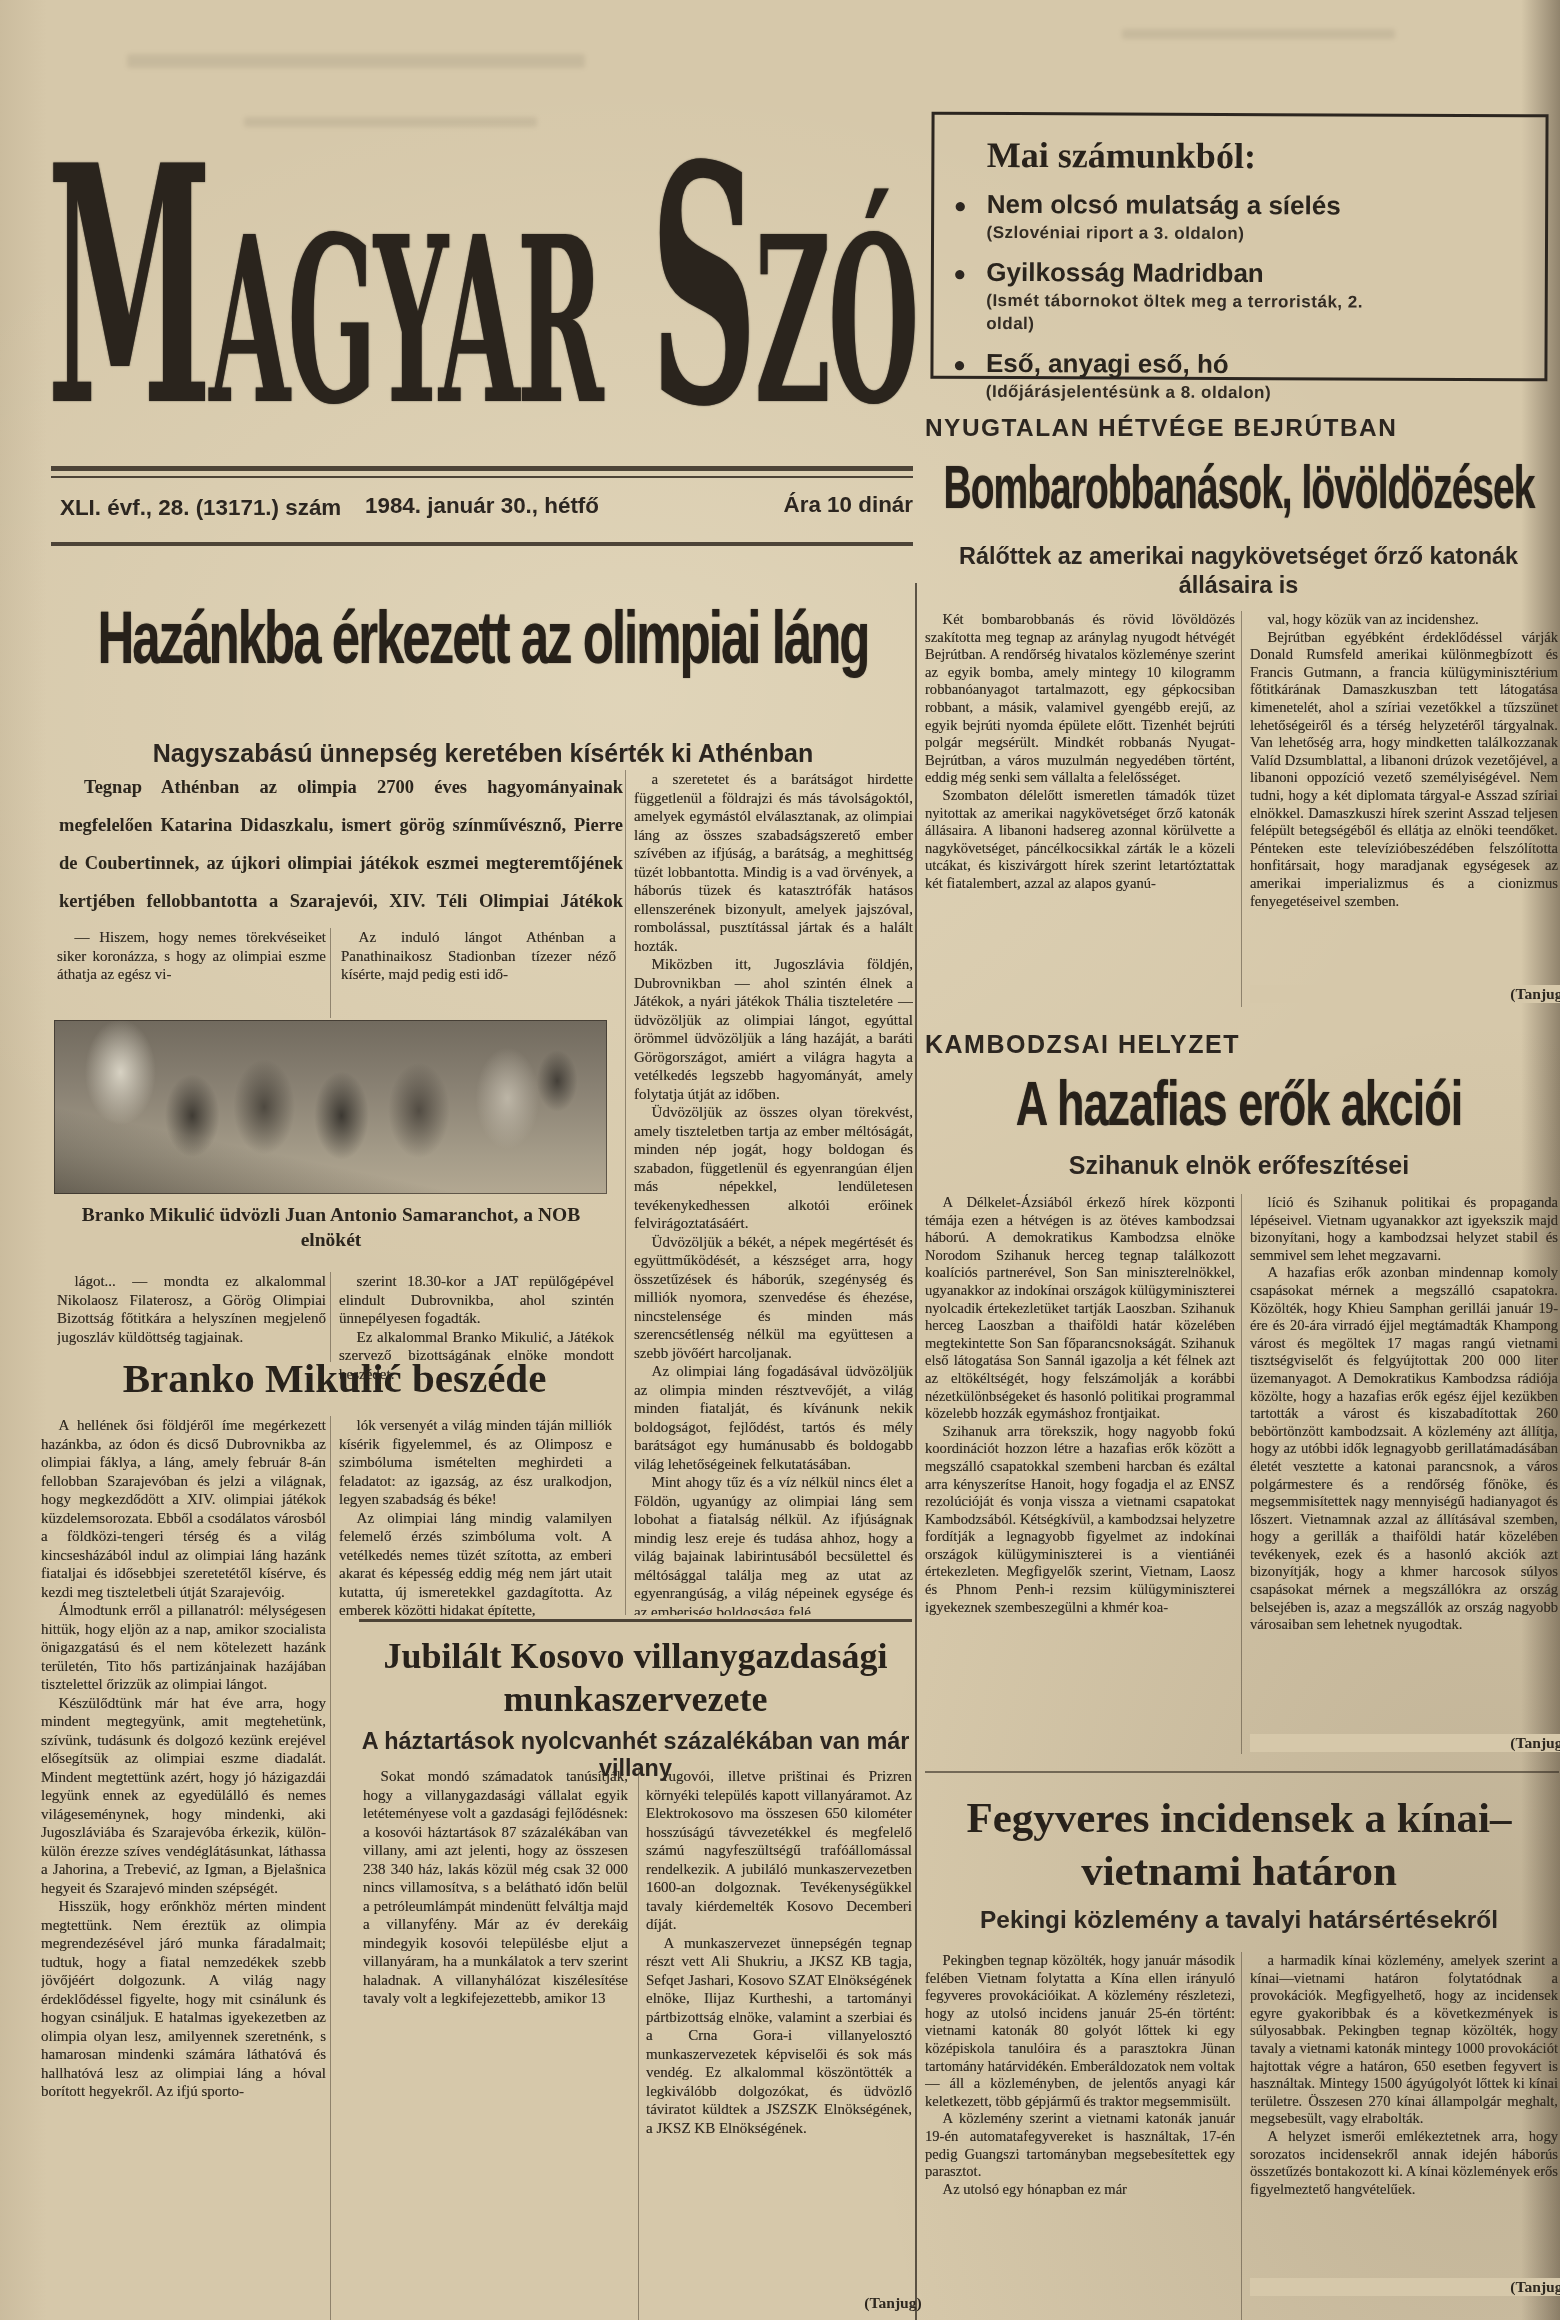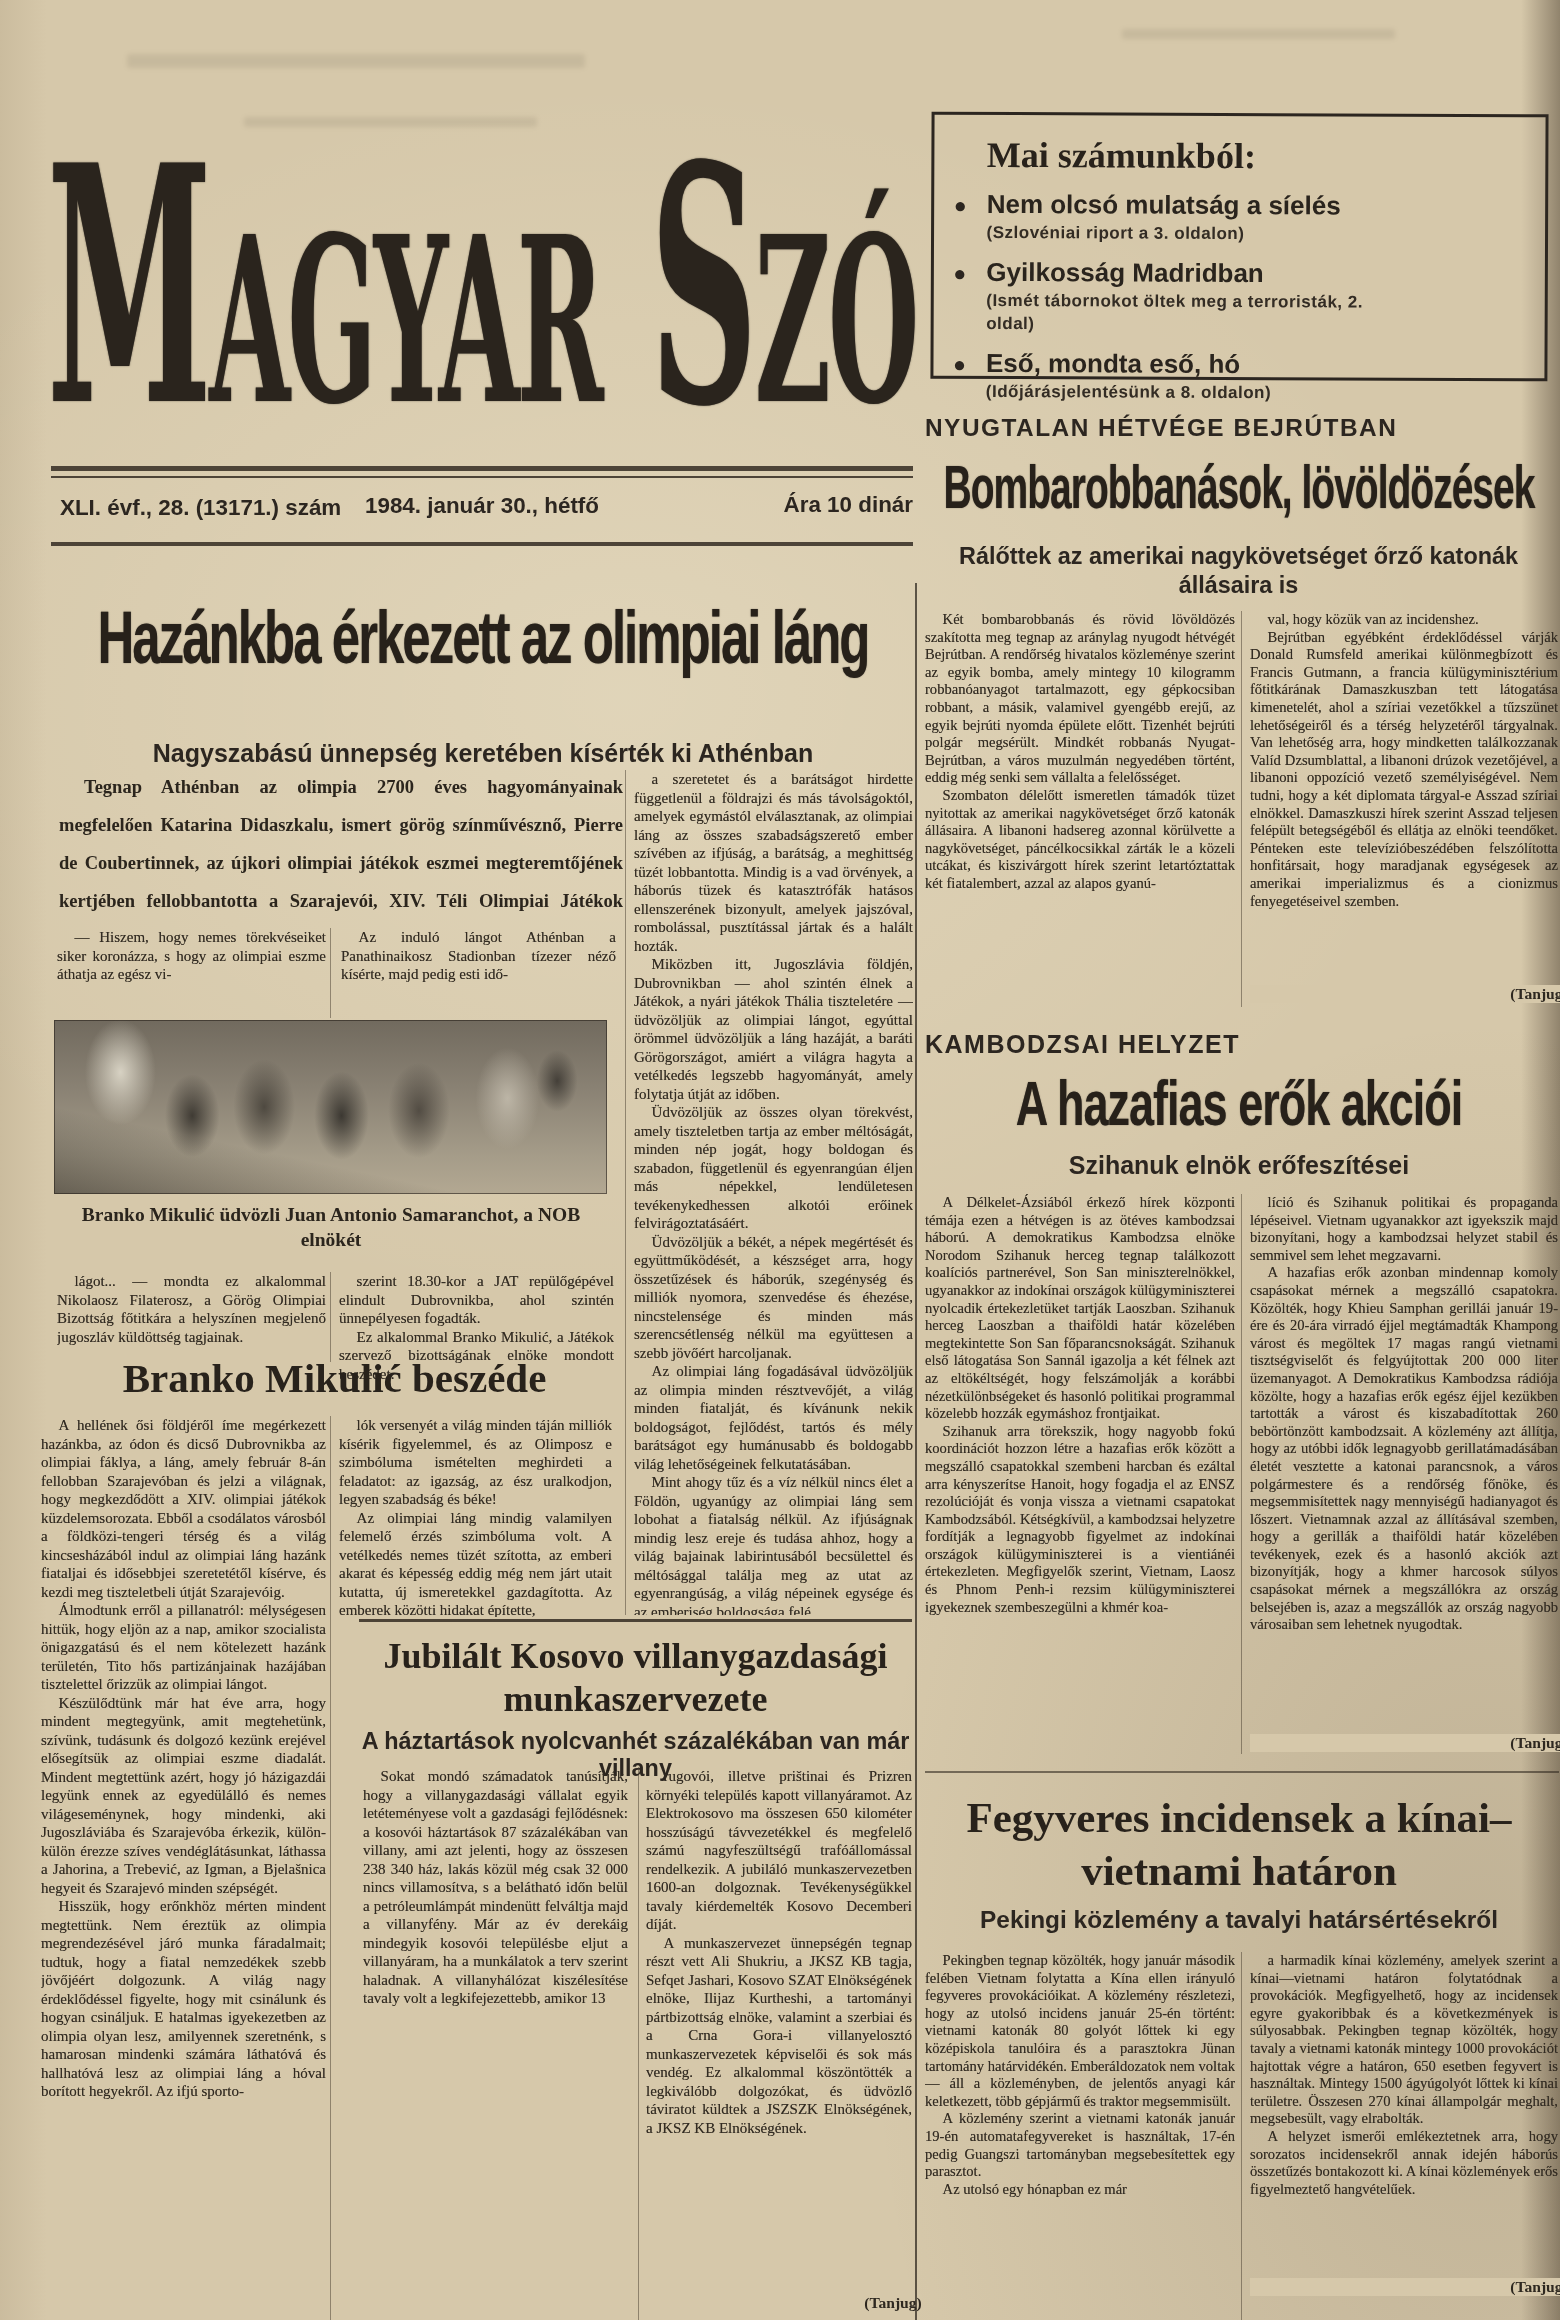--- a/index.html
+++ b/index.html
@@ -113,21 +113,21 @@
     <div class="digest-item">
       <span class="bullet"></span>
       <span>
         <div class="digest-item-title">Gyilkosság Madridban</div>
         <div class="digest-item-note" style="max-width:419px;">(Ismét tábornokot öltek meg a terroristák, 2. oldal)</div>
       </span>
     </div>
     <div class="digest-item">
       <span class="bullet"></span>
       <span>
-        <div class="digest-item-title">Eső, mondta eső, hó</div>
+        <div class="digest-item-title">Eső, anyagi eső, hó</div>
         <div class="digest-item-note">(Időjárásjelentésünk a 8. oldalon)</div>
       </span>
     </div>
   </div>
 
   <div class="abs bighead" style="left:54px;top:583px;width:858px;height:109px;">
     <span style="font-size:51px;letter-spacing:-2px;transform:scaleY(1.45);">Hazánkba érkezett az olimpiai láng</span>
   </div>
   <div class="abs subhead" style="left:54px;top:710px;width:858px;font-size:25px;margin-top:29px;">Nagyszabású ünnepség keretében kísérték ki Athénban</div>
 

